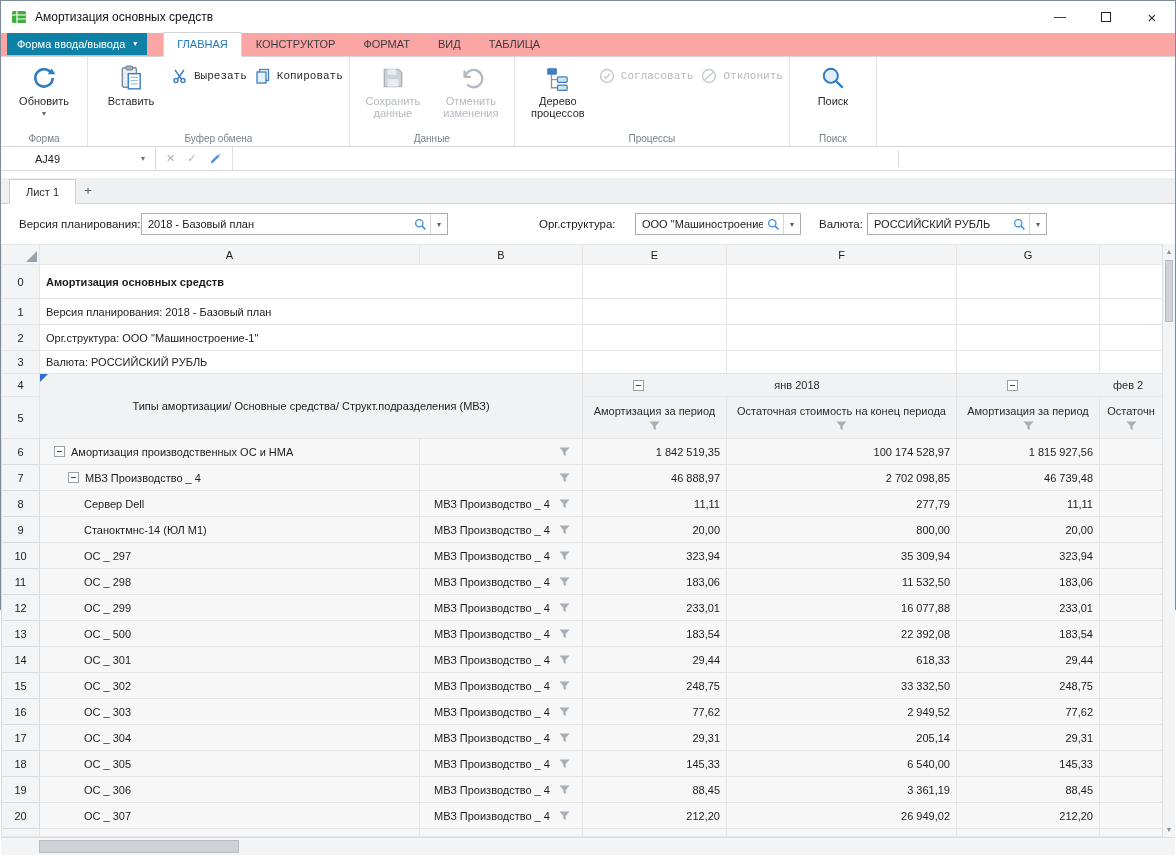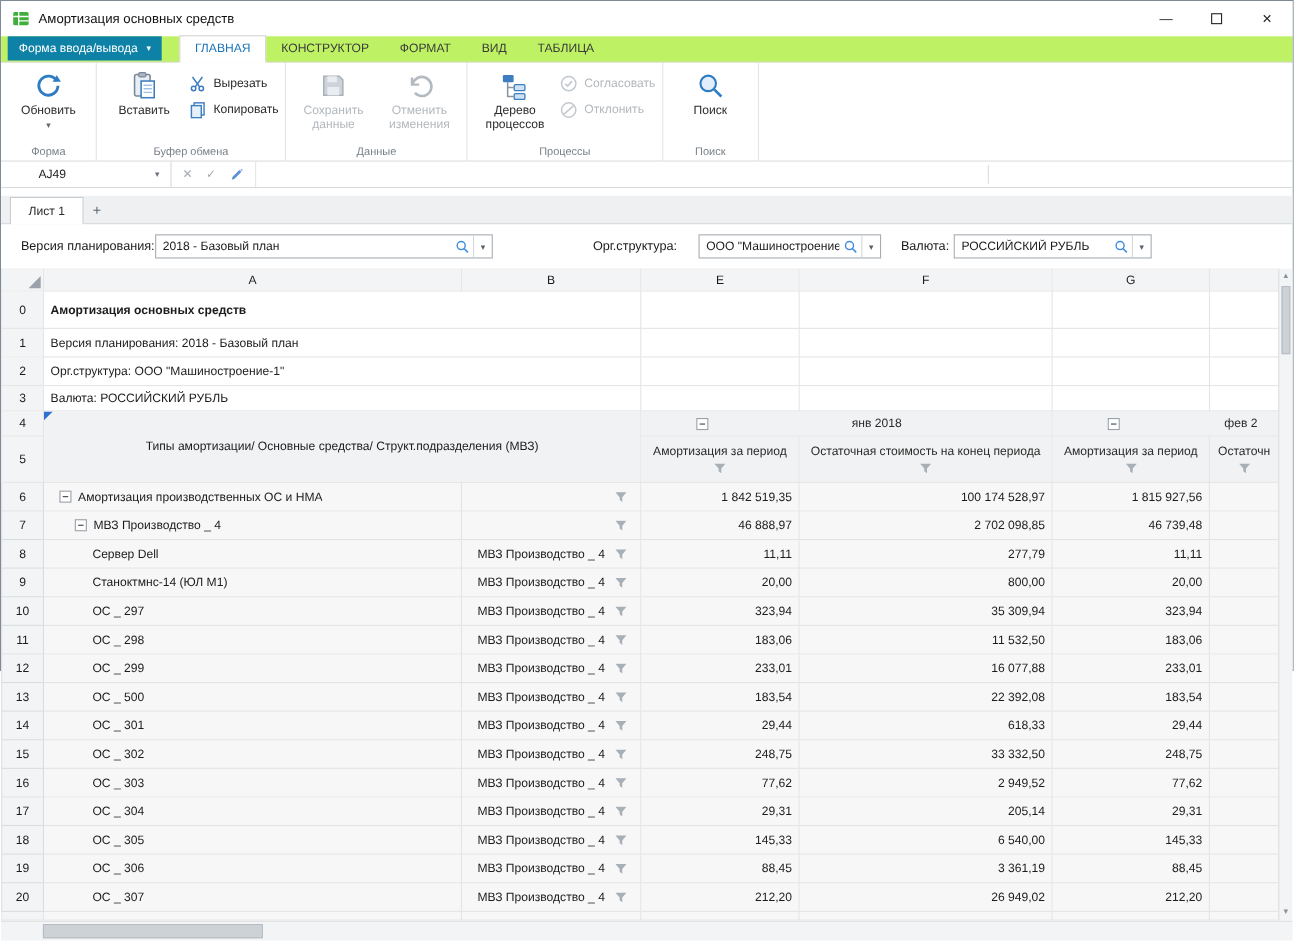--- a/index.html
+++ b/index.html
@@ -11,37 +11,37 @@
   .titlebar{position:absolute;left:0;right:0;top:0;height:32px;background:#fff;}
   .appicon{position:absolute;left:10px;top:8px;width:16px;height:16px;}
   .wtitle{position:absolute;left:34px;top:0;height:32px;line-height:32px;font-size:12px;color:#111;}
   .wctrls{position:absolute;right:0;top:0;height:32px;display:flex;}
   .wbtn{width:46px;height:32px;display:flex;align-items:center;justify-content:center;color:#222;}
   .wbtn.min{font-size:12px;}
   .maxbox{width:10px;height:10px;border:1px solid #222;display:inline-block;}
   .wbtn.close{font-size:15px;}
 
   
-  .tabrow{position:absolute;left:0;right:0;top:32px;height:24px;display:flex;align-items:flex-end;border-bottom:1px solid #d5d5d5;background:#bef264;}
+  .tabrow{position:absolute;left:0;right:0;top:32px;height:24px;display:flex;align-items:flex-end;border-bottom:1px solid #d5d5d5;background:#fca5a5;}
   .appbtn{margin:0 16px 1px 6px;height:22px;background:#0E82A6;color:#fff;font-size:11px;display:flex;align-items:center;padding:0 10px;gap:8px;cursor:default;}
   .appbtn .acaret{font-size:8px;line-height:8px;}
   .tab{font-size:11px;color:#3b3b3b;padding:5px 13px 6px;margin-bottom:-1px;border:1px solid transparent;white-space:nowrap;}
   .tab.active{background:#fff;border-color:#d5d5d5;border-bottom:1px solid #fff;color:#1B74B8;}
 
   
   .ribbon{position:absolute;left:0;right:0;top:56px;height:90px;background:#fff;border-bottom:1px solid #d5d5d5;display:flex;align-items:stretch;}
   .rgroup{position:relative;border-right:1px solid #e4e4e4;padding:3px 6px 15px;display:flex;}
   .gbody{display:flex;align-items:flex-start;gap:4px;}
   .glbl{position:absolute;bottom:2px;left:0;width:100%;text-align:center;font-size:10px;color:#78808a;}
   .bigbtn{width:74px;display:flex;flex-direction:column;align-items:center;padding-top:4px;gap:3px;}
   .bigbtn .ricon{height:28px;display:flex;align-items:center;justify-content:center;}
   .blbl{font-size:11px;line-height:12px;text-align:center;color:#2b2b2b;white-space:normal;}
   .bcaret{font-size:8px;line-height:7px;color:#5f6a73;}
   .bigbtn.disabled .blbl{color:#b3b8bd;}
-  .smallcol{display:flex;flex-direction:column;gap:8px;padding-top:8px;}
+  .smallcol{display:flex;gap:8px;padding-top:8px;font-family:Liberation Mono, monospace;}
   .smallbtn{display:flex;align-items:center;gap:6px;font-size:11px;color:#2b2b2b;white-space:nowrap;}
   .smallbtn.disabled{color:#b3b8bd;}
 
   
   .fbar{position:absolute;left:0;right:0;top:146px;height:24px;background:#fff;border-bottom:1px solid #d9d9d9;display:flex;align-items:center;}
   .namebox{width:155px;height:100%;border-right:1px solid #d9d9d9;position:relative;display:flex;align-items:center;}
   .nbtext{padding-left:34px;font-size:11px;color:#222;}
   .nbcaret{position:absolute;right:10px;font-size:8px;color:#6a737c;}
   .fbicons{height:100%;display:flex;align-items:center;gap:12px;padding:0 10px;border-right:1px solid #e2e2e2;}
   .fbx,.fbv{font-size:11px;color:#a8aeb4;}

